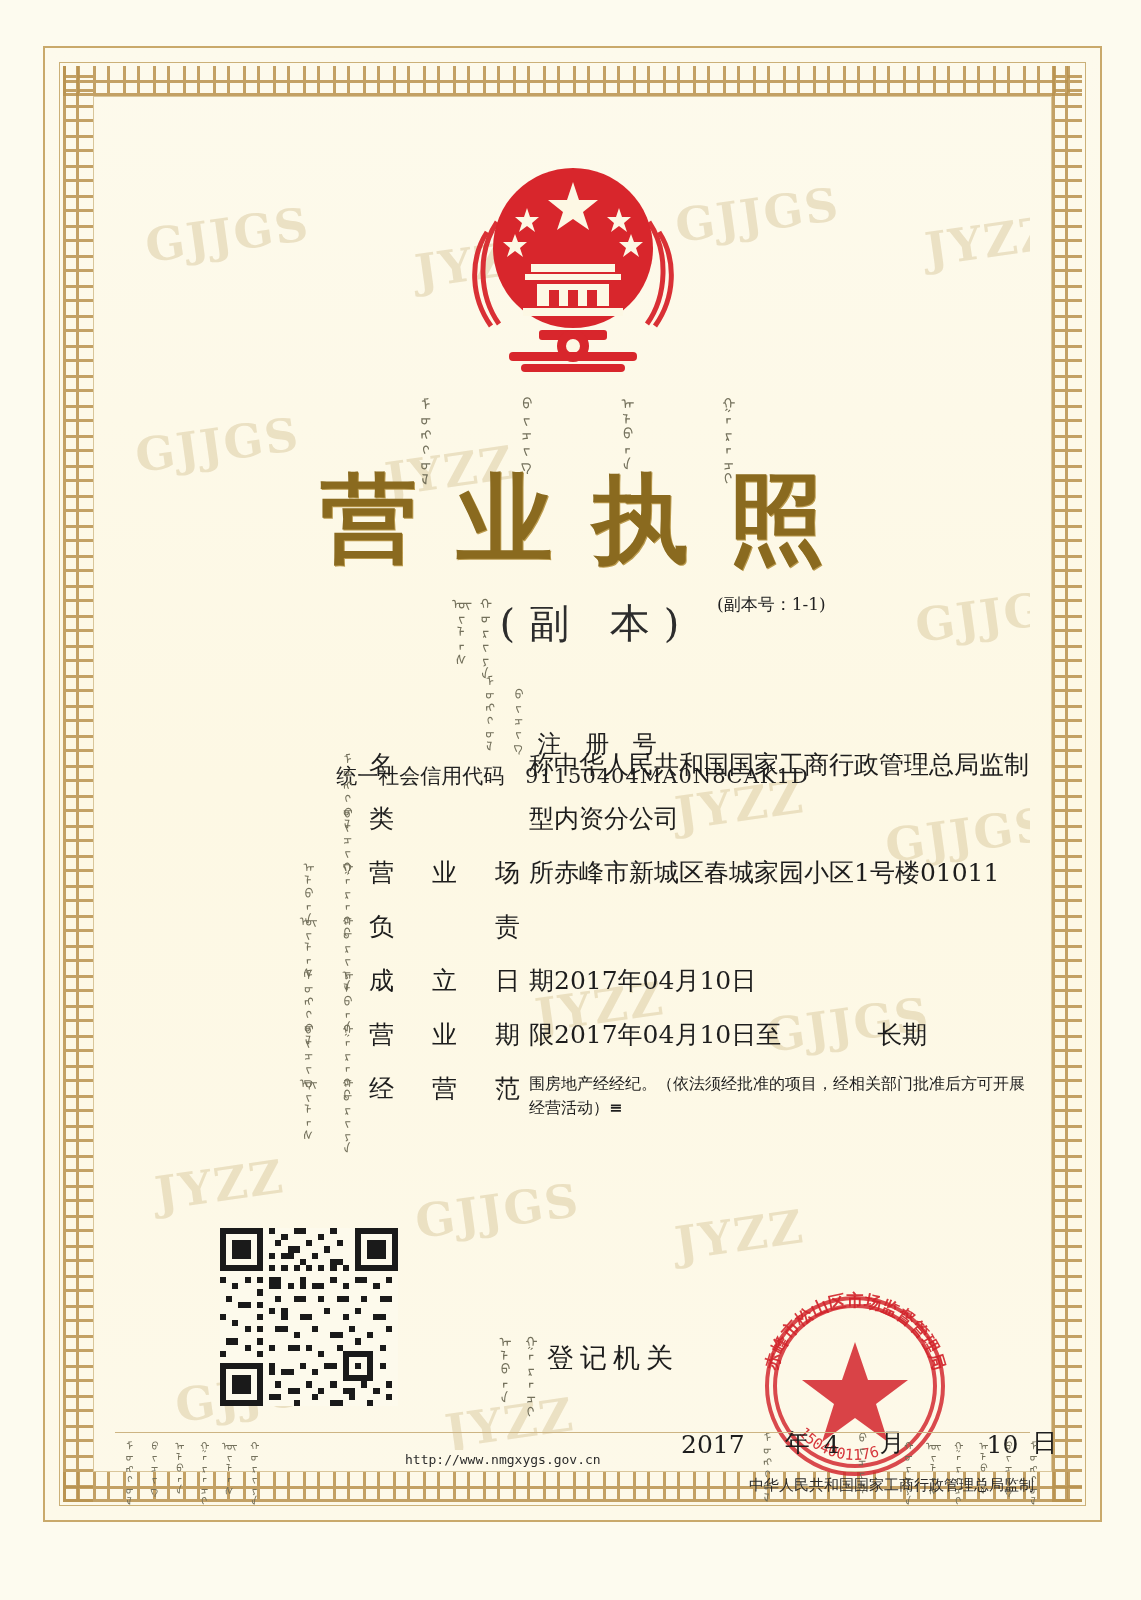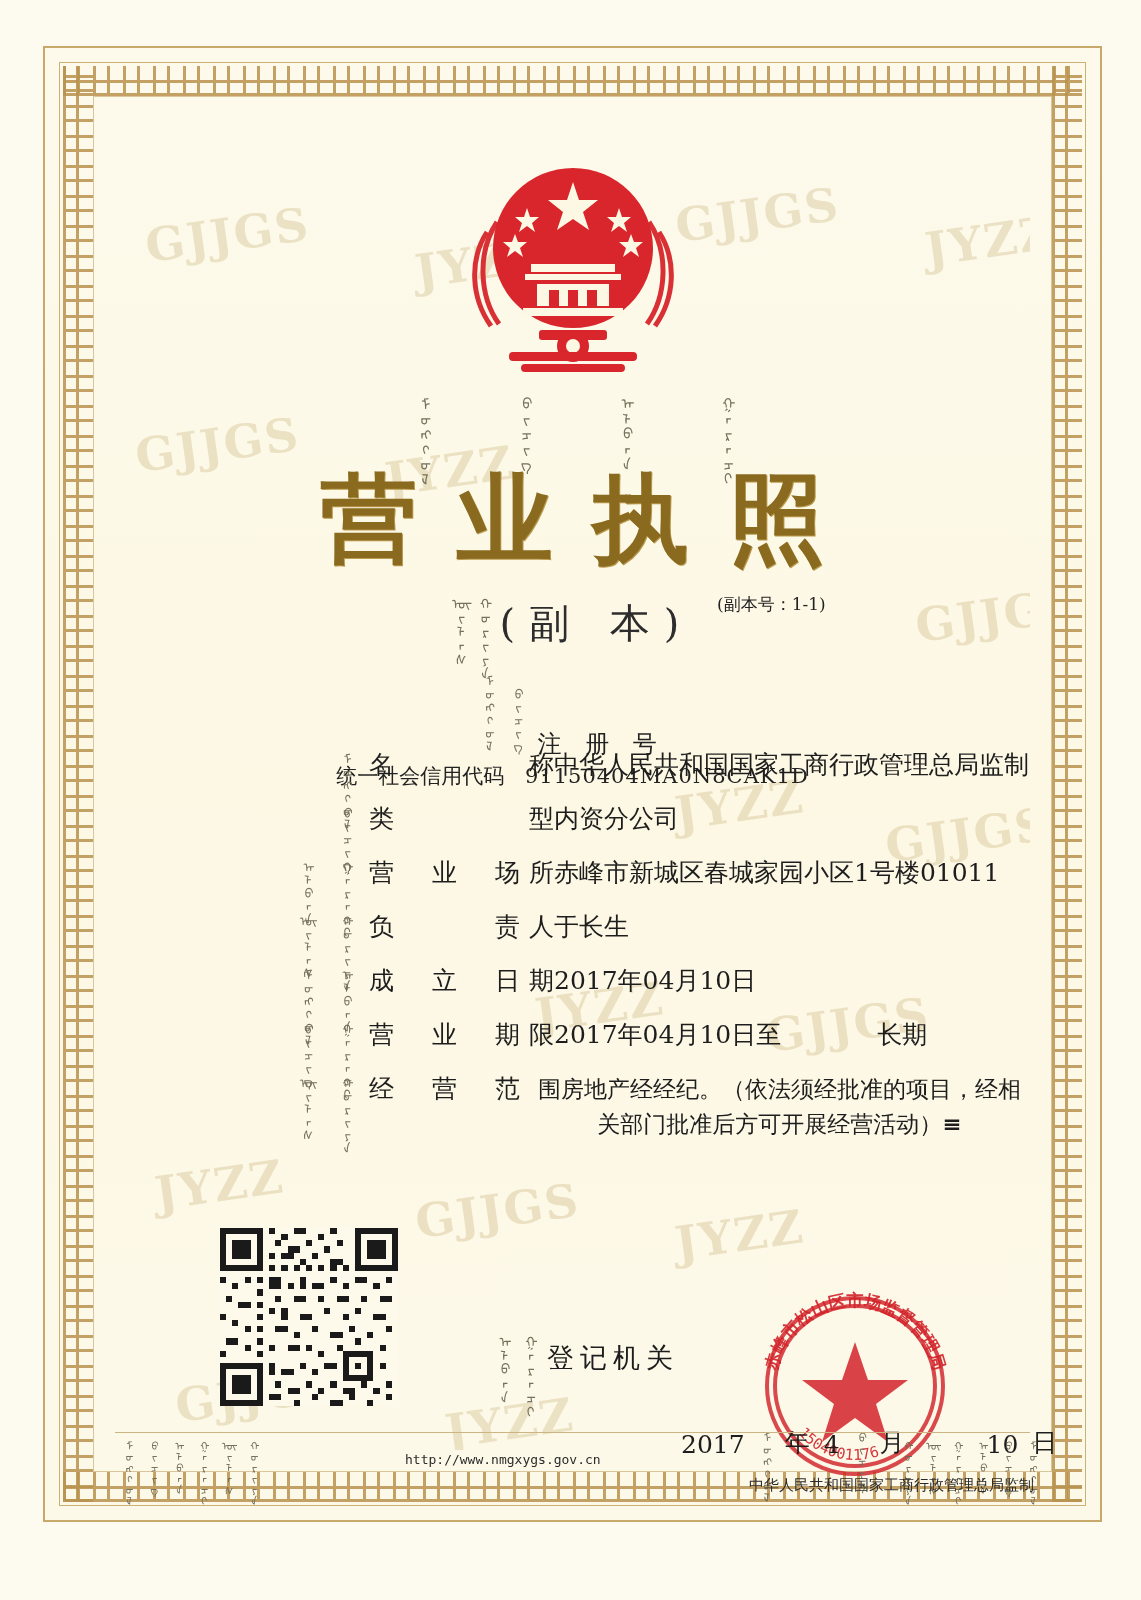--- a/index.html
+++ b/index.html
@@ -224,21 +224,21 @@
   }
   .field-value {
     flex: 1;
     font-family: "DejaVu Serif", "Liberation Serif", serif;
     font-size: 25px;
     color: #1d1d1d;
     line-height: 1.35;
     padding-left: 2px;
   }
   .field-row.scope { min-height: 86px; }
-  .scope-value { font-size: 23px; line-height: 1.5; text-align: center; }
+  .scope-value { font-size: 16px; line-height: 1.5; }
   .eq-mark {
     font-family: "DejaVu Serif", serif;
     font-weight: bold;
   }
   .term-gap { display: inline-block; width: 96px; }
 
   
   .qr {
     position: absolute;
     left: 175px;
@@ -462,21 +462,20 @@
         <div class="field-label">营 业 场</div>
         <div class="field-value"><span>所</span><span>赤峰市新城区春城家园小区1号楼01011</span></div>
       </div>
 
       <div class="field-row">
         <div class="field-mong">
           <span class="mong">ᠦᠢᠯᠡᠰ</span>
           <span class="mong">ᠬᠤᠷᠢᠶᠠ</span>
         </div>
         <div class="field-label">负   责</div>
-        <div class="field-value"><span>人</span><span>于长生</span></div>
       </div>
 
       <div class="field-row">
         <div class="field-mong">
           <span class="mong">ᠮᠤᠩᠭᠤᠯ</span>
           <span class="mong">ᠠᠯᠪᠠᠨ</span>
         </div>
         <div class="field-label">成 立 日</div>
         <div class="field-value"><span>期</span><span>2017年04月10日</span></div>
       </div>

